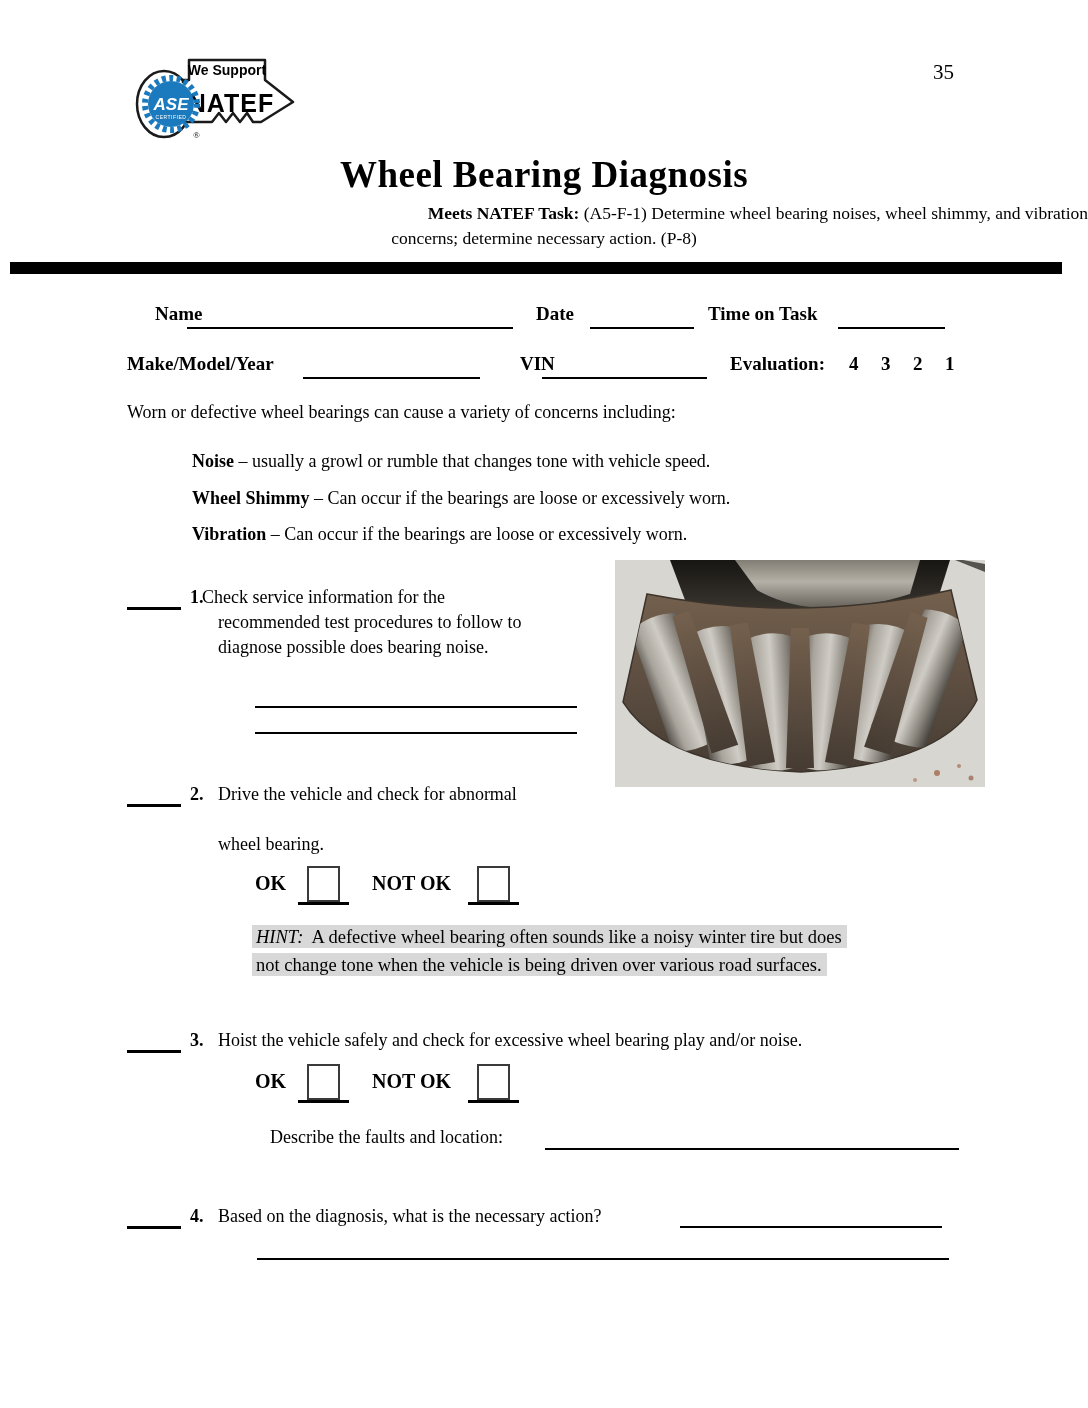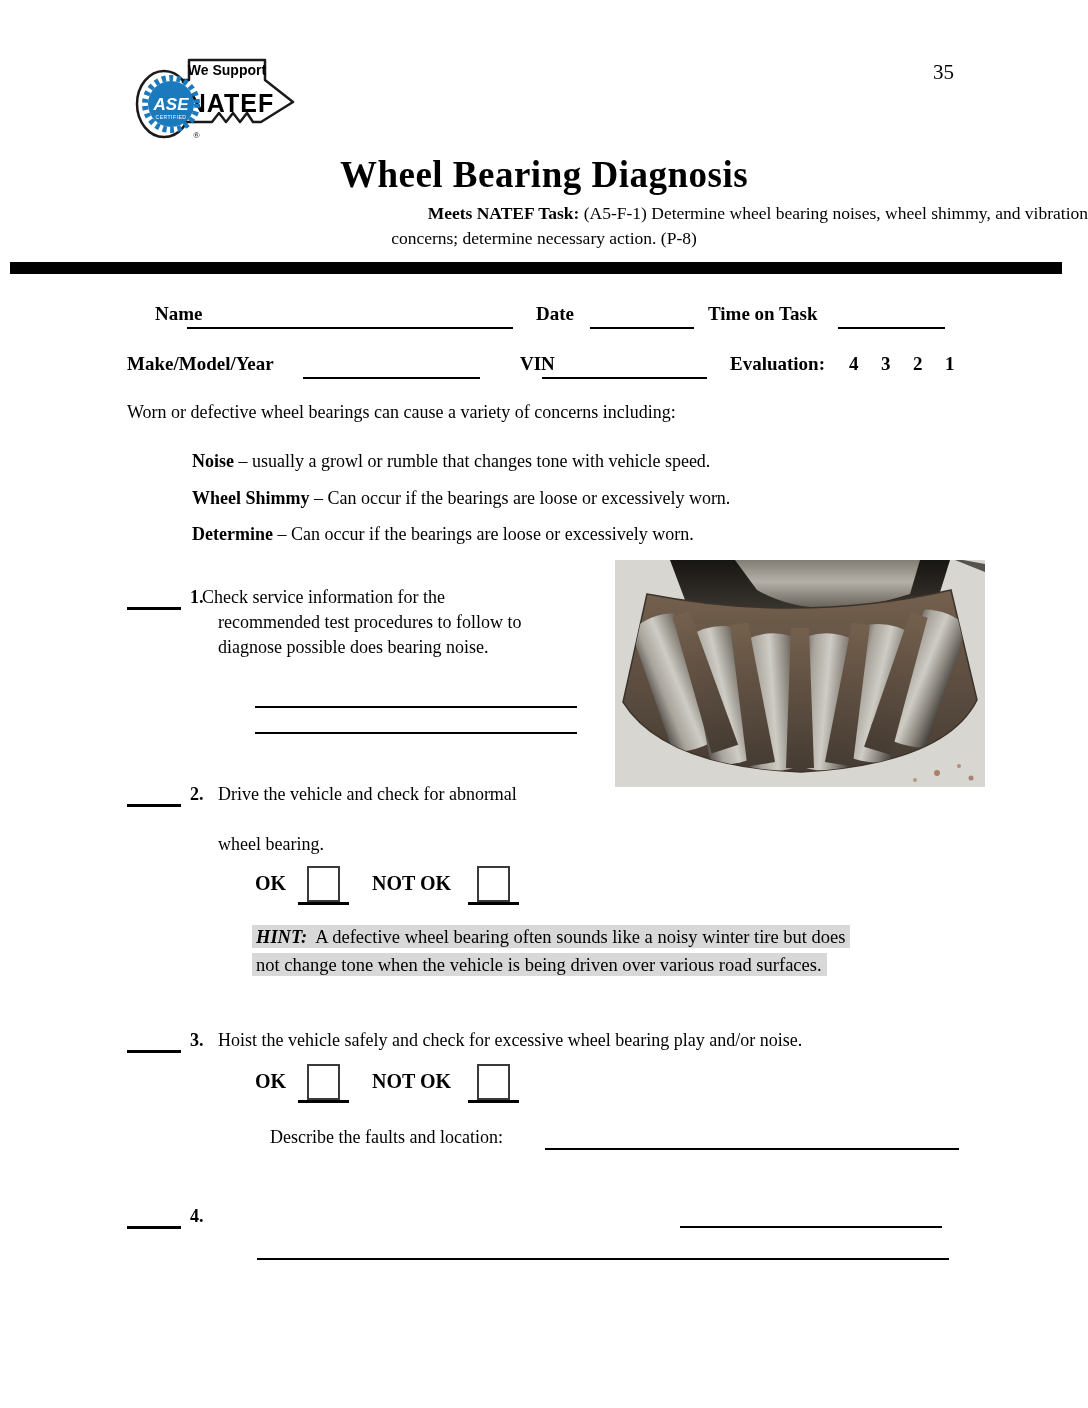--- a/index.html
+++ b/index.html
@@ -13,21 +13,21 @@
   .fs-sub{font-size:17.5px;white-space:nowrap;}
   .center{left:0;width:1088px;text-align:center;}
   .blank{border-bottom:2px solid #000;height:22px;}
   .stepblank{border-bottom:3px solid #000;height:18px;}
   .rule{background:#000;}
   .oklbl{font-size:20px;font-weight:bold;white-space:nowrap;}
   .boxline{display:inline-block;border-bottom:3px solid #000;padding:0 9px;}
   .cbox{display:inline-block;width:29px;height:32px;border:2px solid #3a3a3a;background:#fff;vertical-align:bottom;}
   .fs-hint{font-size:18.5px;line-height:28px;}
   .hl{background:#d8d8d8;padding:2px 5px 1px 4px;}
-  .hintlbl{font-weight:bold;font-style:italic;}
+  .hintlbl{font-weight:normal;font-style:italic;}
 </style>
 </head>
 <body>
 
 <div class="page">
 
   <div class="abs" style="left:933px;top:60px;font-size:21px;">35</div>
 
   <div class="abs" style="left:131px;top:56px;">
     <svg width="172" height="94" viewBox="0 0 172 94">
@@ -64,21 +64,21 @@
   <div class="abs blank" style="left:542px;top:355px;width:165px;"></div>
   <div class="abs fs-label" style="left:730px;top:353px;">Evaluation:</div>
   <div class="abs fs-label" style="left:849px;top:353px;">4</div>
   <div class="abs fs-label" style="left:881px;top:353px;">3</div>
   <div class="abs fs-label" style="left:913px;top:353px;">2</div>
   <div class="abs fs-label" style="left:945px;top:353px;">1</div>
 
   <div class="abs fs-body" style="left:127px;top:400px;">Worn or defective wheel bearings can cause a variety of concerns including:</div>
   <div class="abs fs-body" style="left:192px;top:449px;"><b>Noise</b> <span>– usually a growl or rumble that changes tone with vehicle speed.</span></div>
   <div class="abs fs-body" style="left:192px;top:486px;"><b>Wheel Shimmy</b> <span>– Can occur if the bearings are loose or excessively worn.</span></div>
-  <div class="abs fs-body" style="left:192px;top:522px;"><b>Determine</b> <span>– Can occur if the bearings are loose or excessively worn.</span></div>
+  <div class="abs fs-body" style="left:192px;top:522px;"><b>Vibration</b> <span>– Can occur if the bearings are loose or excessively worn.</span></div>
 
   <div class="abs" style="left:615px;top:560px;">
     <svg width="370" height="227" viewBox="0 0 370 227">
       <defs>
         <linearGradient id="gradRoller" x1="0" x2="1" y1="0" y2="0">
           <stop offset="0" stop-color="#55514b"></stop>
             <stop offset="0.22" stop-color="#a8a49c"></stop>
           <stop offset="0.5" stop-color="#cfccc5"></stop>
             <stop offset="0.78" stop-color="#87837b"></stop>
           <stop offset="1" stop-color="#44413c"></stop>
@@ -157,16 +157,17 @@
   <div class="abs fs-body" style="left:218px;top:1028px;">Hoist the vehicle safely and check for excessive wheel bearing play and/or noise.</div>
   <div class="abs oklbl" style="left:255px;top:1070px;">OK</div>
   <div class="abs boxline" style="left:298px;top:1064px;"><span class="cbox"></span></div>
   <div class="abs oklbl" style="left:372px;top:1070px;">NOT OK</div>
   <div class="abs boxline" style="left:468px;top:1064px;"><span class="cbox"></span></div>
   <div class="abs fs-body" style="left:255px;top:1125px;margin-left:15px;">Describe the faults and location:</div>
   <div class="abs blank" style="left:545px;top:1126px;width:414px;"></div>
 
   <div class="abs stepblank" style="left:127px;top:1208px;width:54px;"></div>
   <div class="abs fs-body b" style="left:190px;top:1204px;">4.</div>
+  <div class="abs fs-body" style="left:218px;top:1204px;">Based on the diagnosis, what is the necessary action?</div>
   <div class="abs blank" style="left:680px;top:1204px;width:262px;"></div>
   <div class="abs blank" style="left:257px;top:1236px;width:692px;"></div>
 
 </div>
 
 </body></html>

